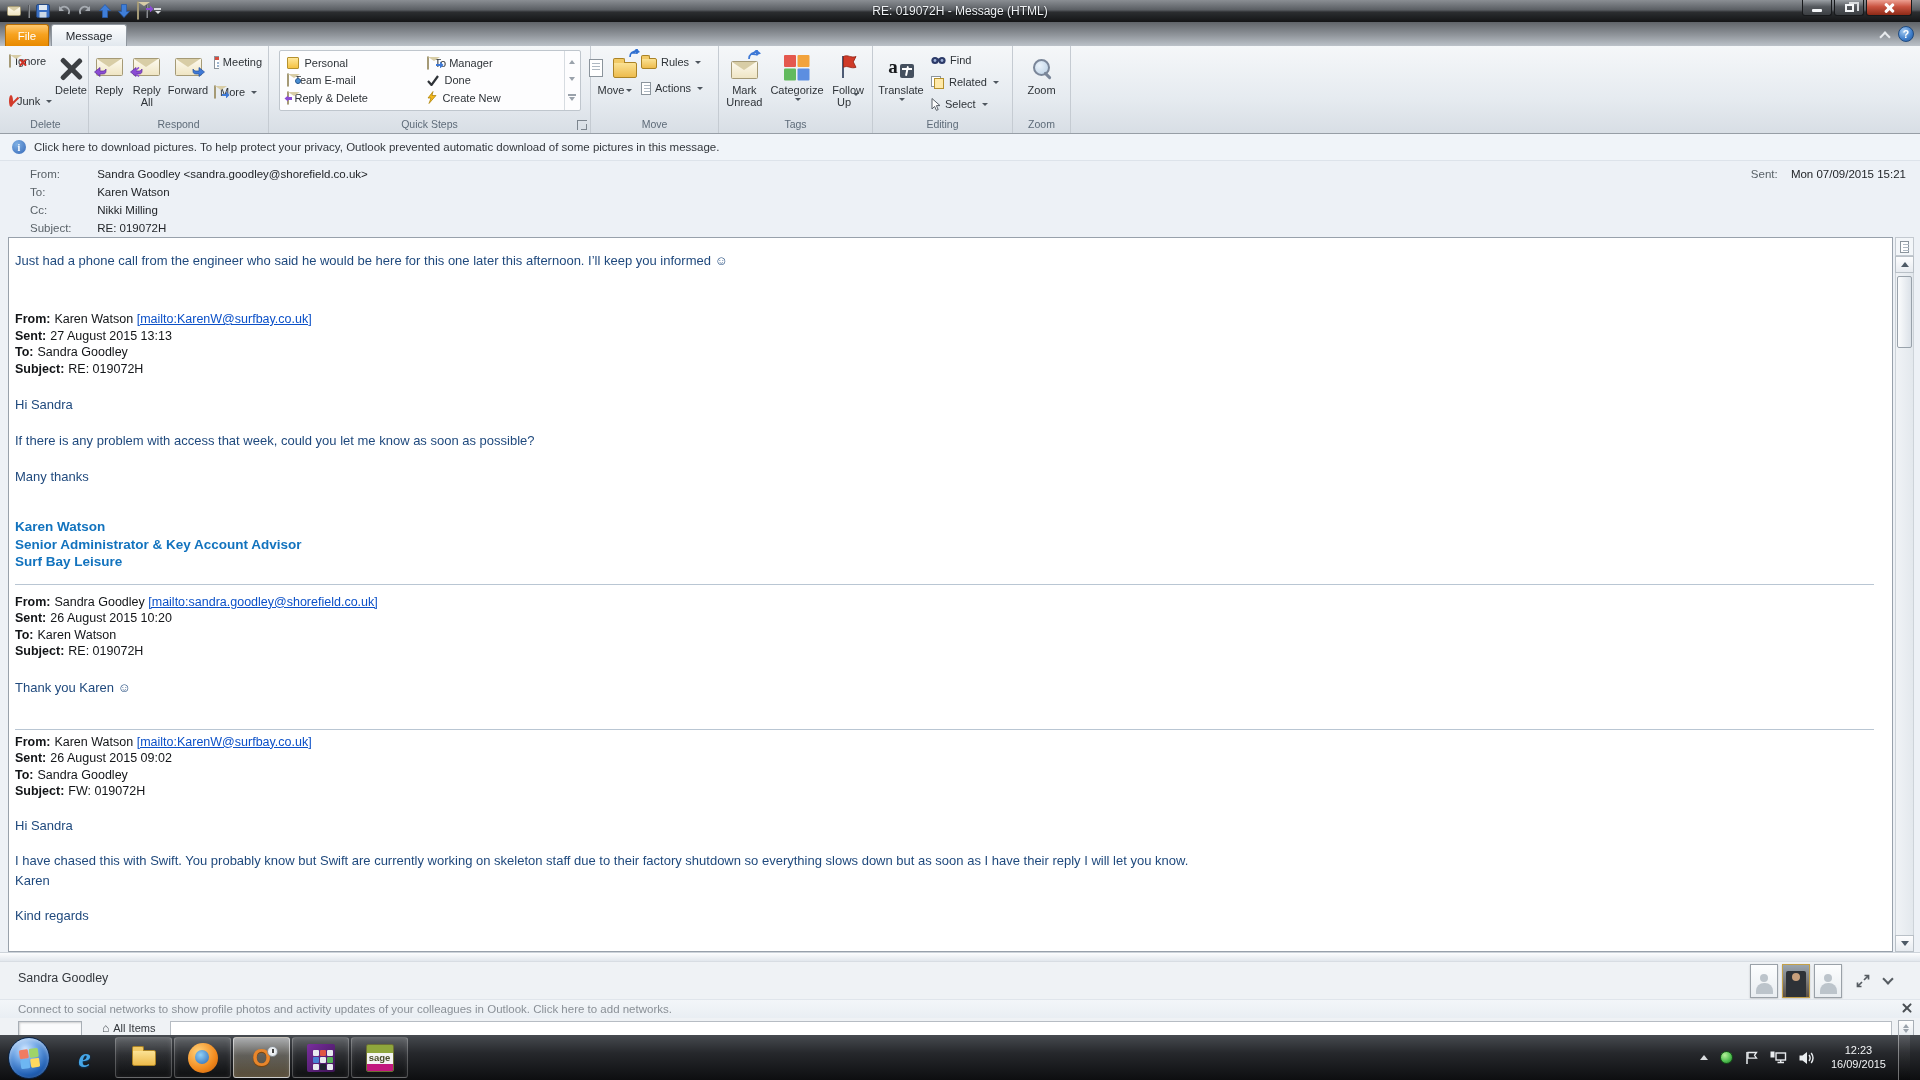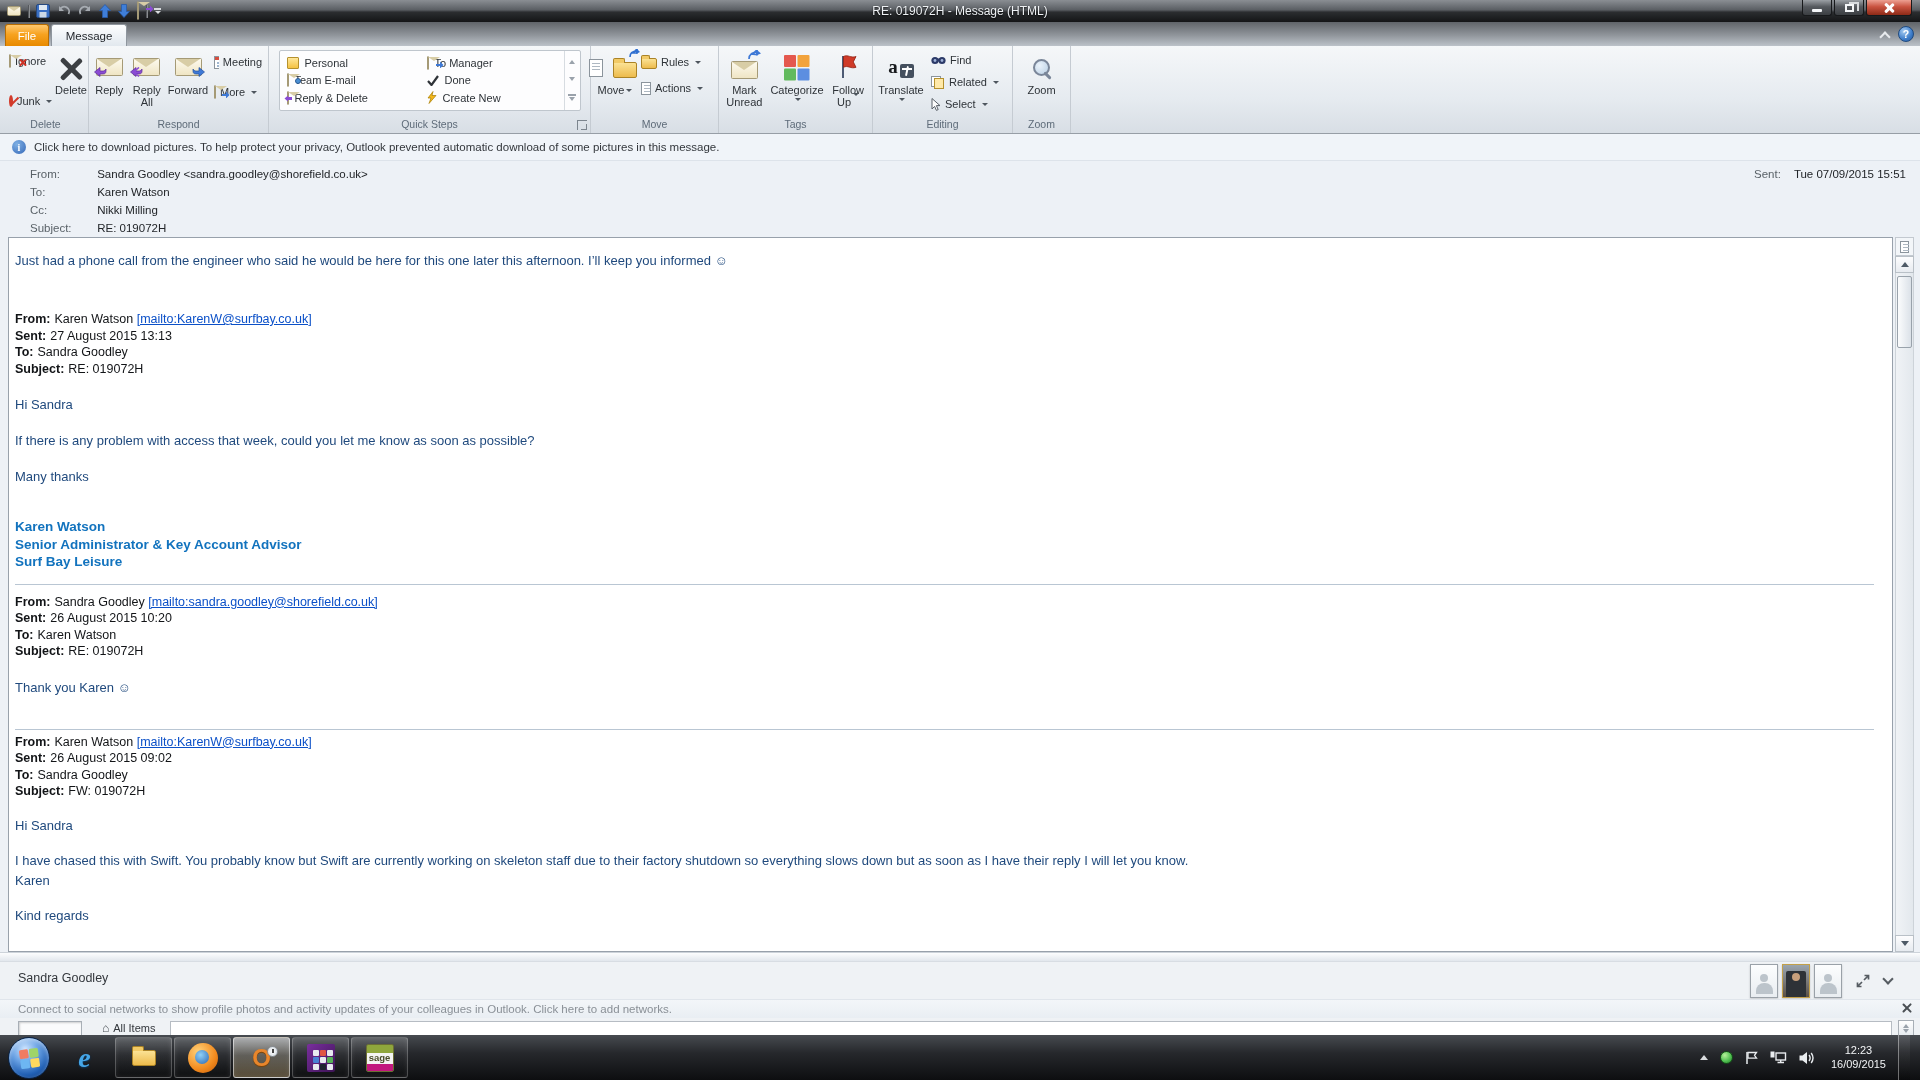--- a/index.html
+++ b/index.html
@@ -524,21 +524,21 @@
     <span>Click here to download pictures. To help protect your privacy, Outlook prevented automatic download of some pictures in this message.</span>
   </div>
 
   <div class="hdrs">
     <div class="hrow" style="top:7px">
       <span class="hlab">From:</span>
       <span class="hval">Sandra Goodley &lt;sandra.goodley@shorefield.co.uk&gt;</span>
     </div>
     <div class="sentrow">
       <span class="hlab">Sent:</span>
-      <span class="hval">Tue 07/09/2015 15:51</span>
+      <span class="hval">Mon 07/09/2015 15:21</span>
     </div>
     <div class="hrow" style="top:25px">
       <span class="hlab">To:</span>
       <span class="hval">Karen Watson</span>
     </div>
     <div class="hrow" style="top:43px">
       <span class="hlab">Cc:</span>
       <span class="hval">Nikki Milling</span>
     </div>
     <div class="hrow" style="top:61px">

